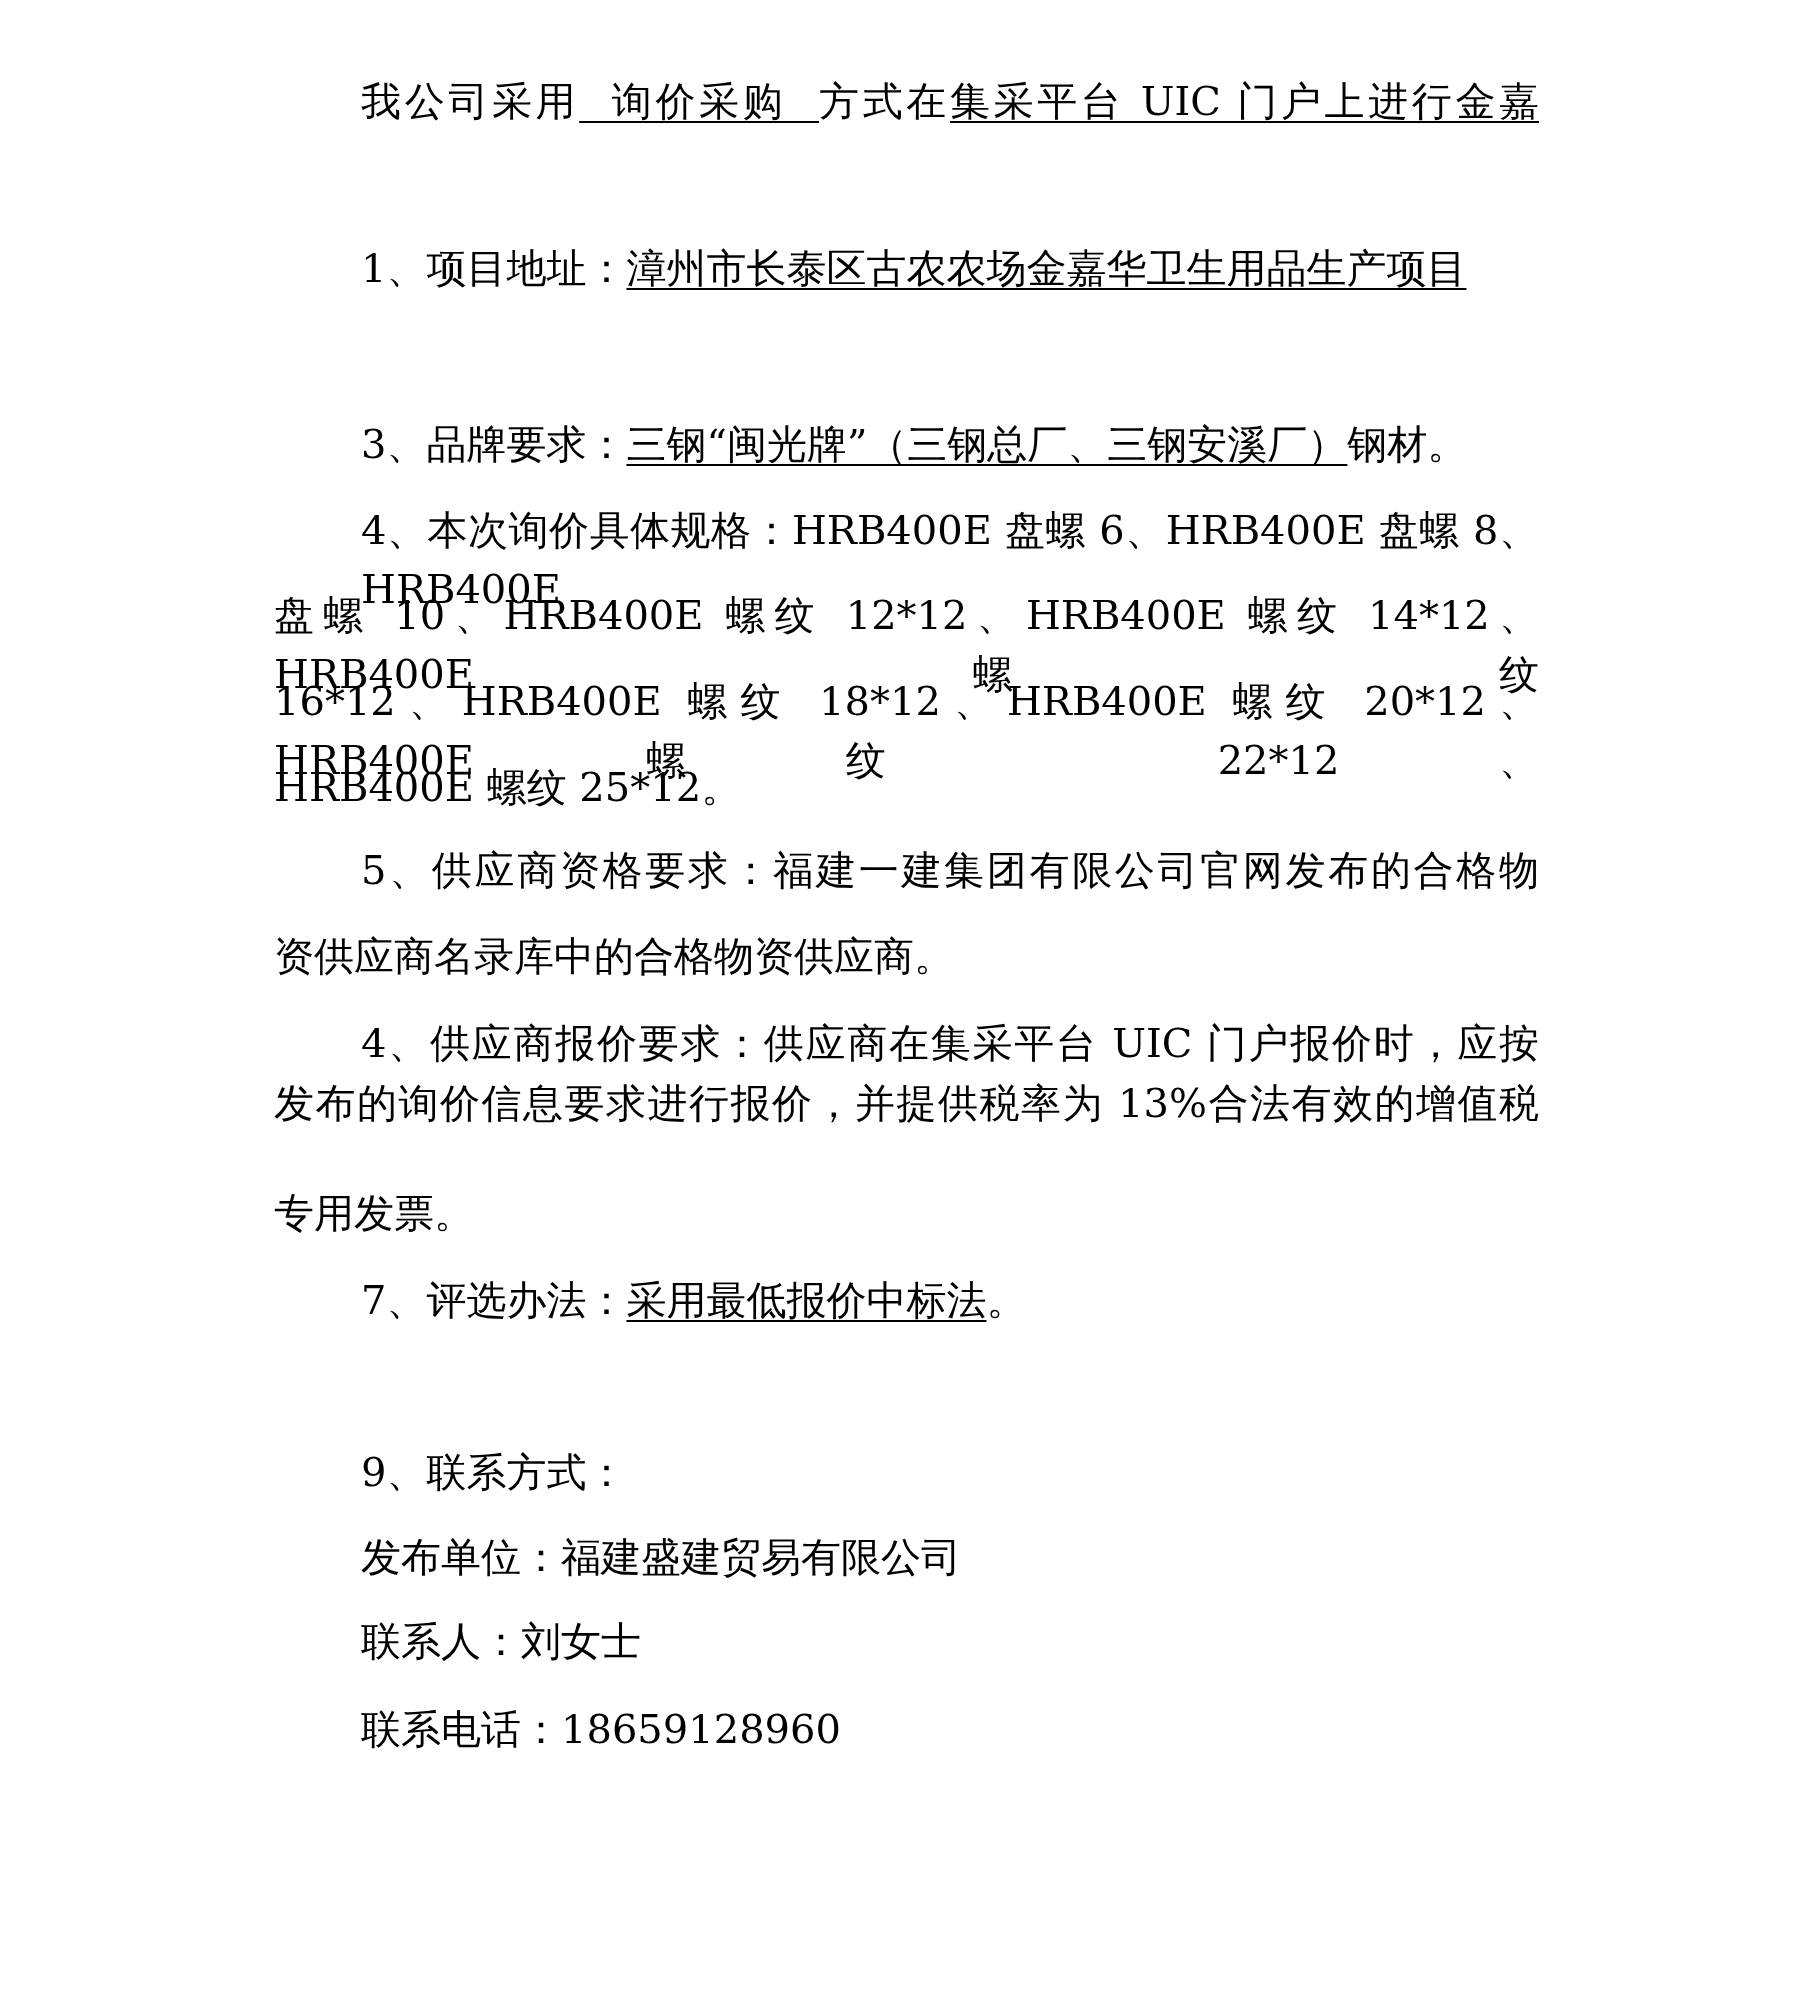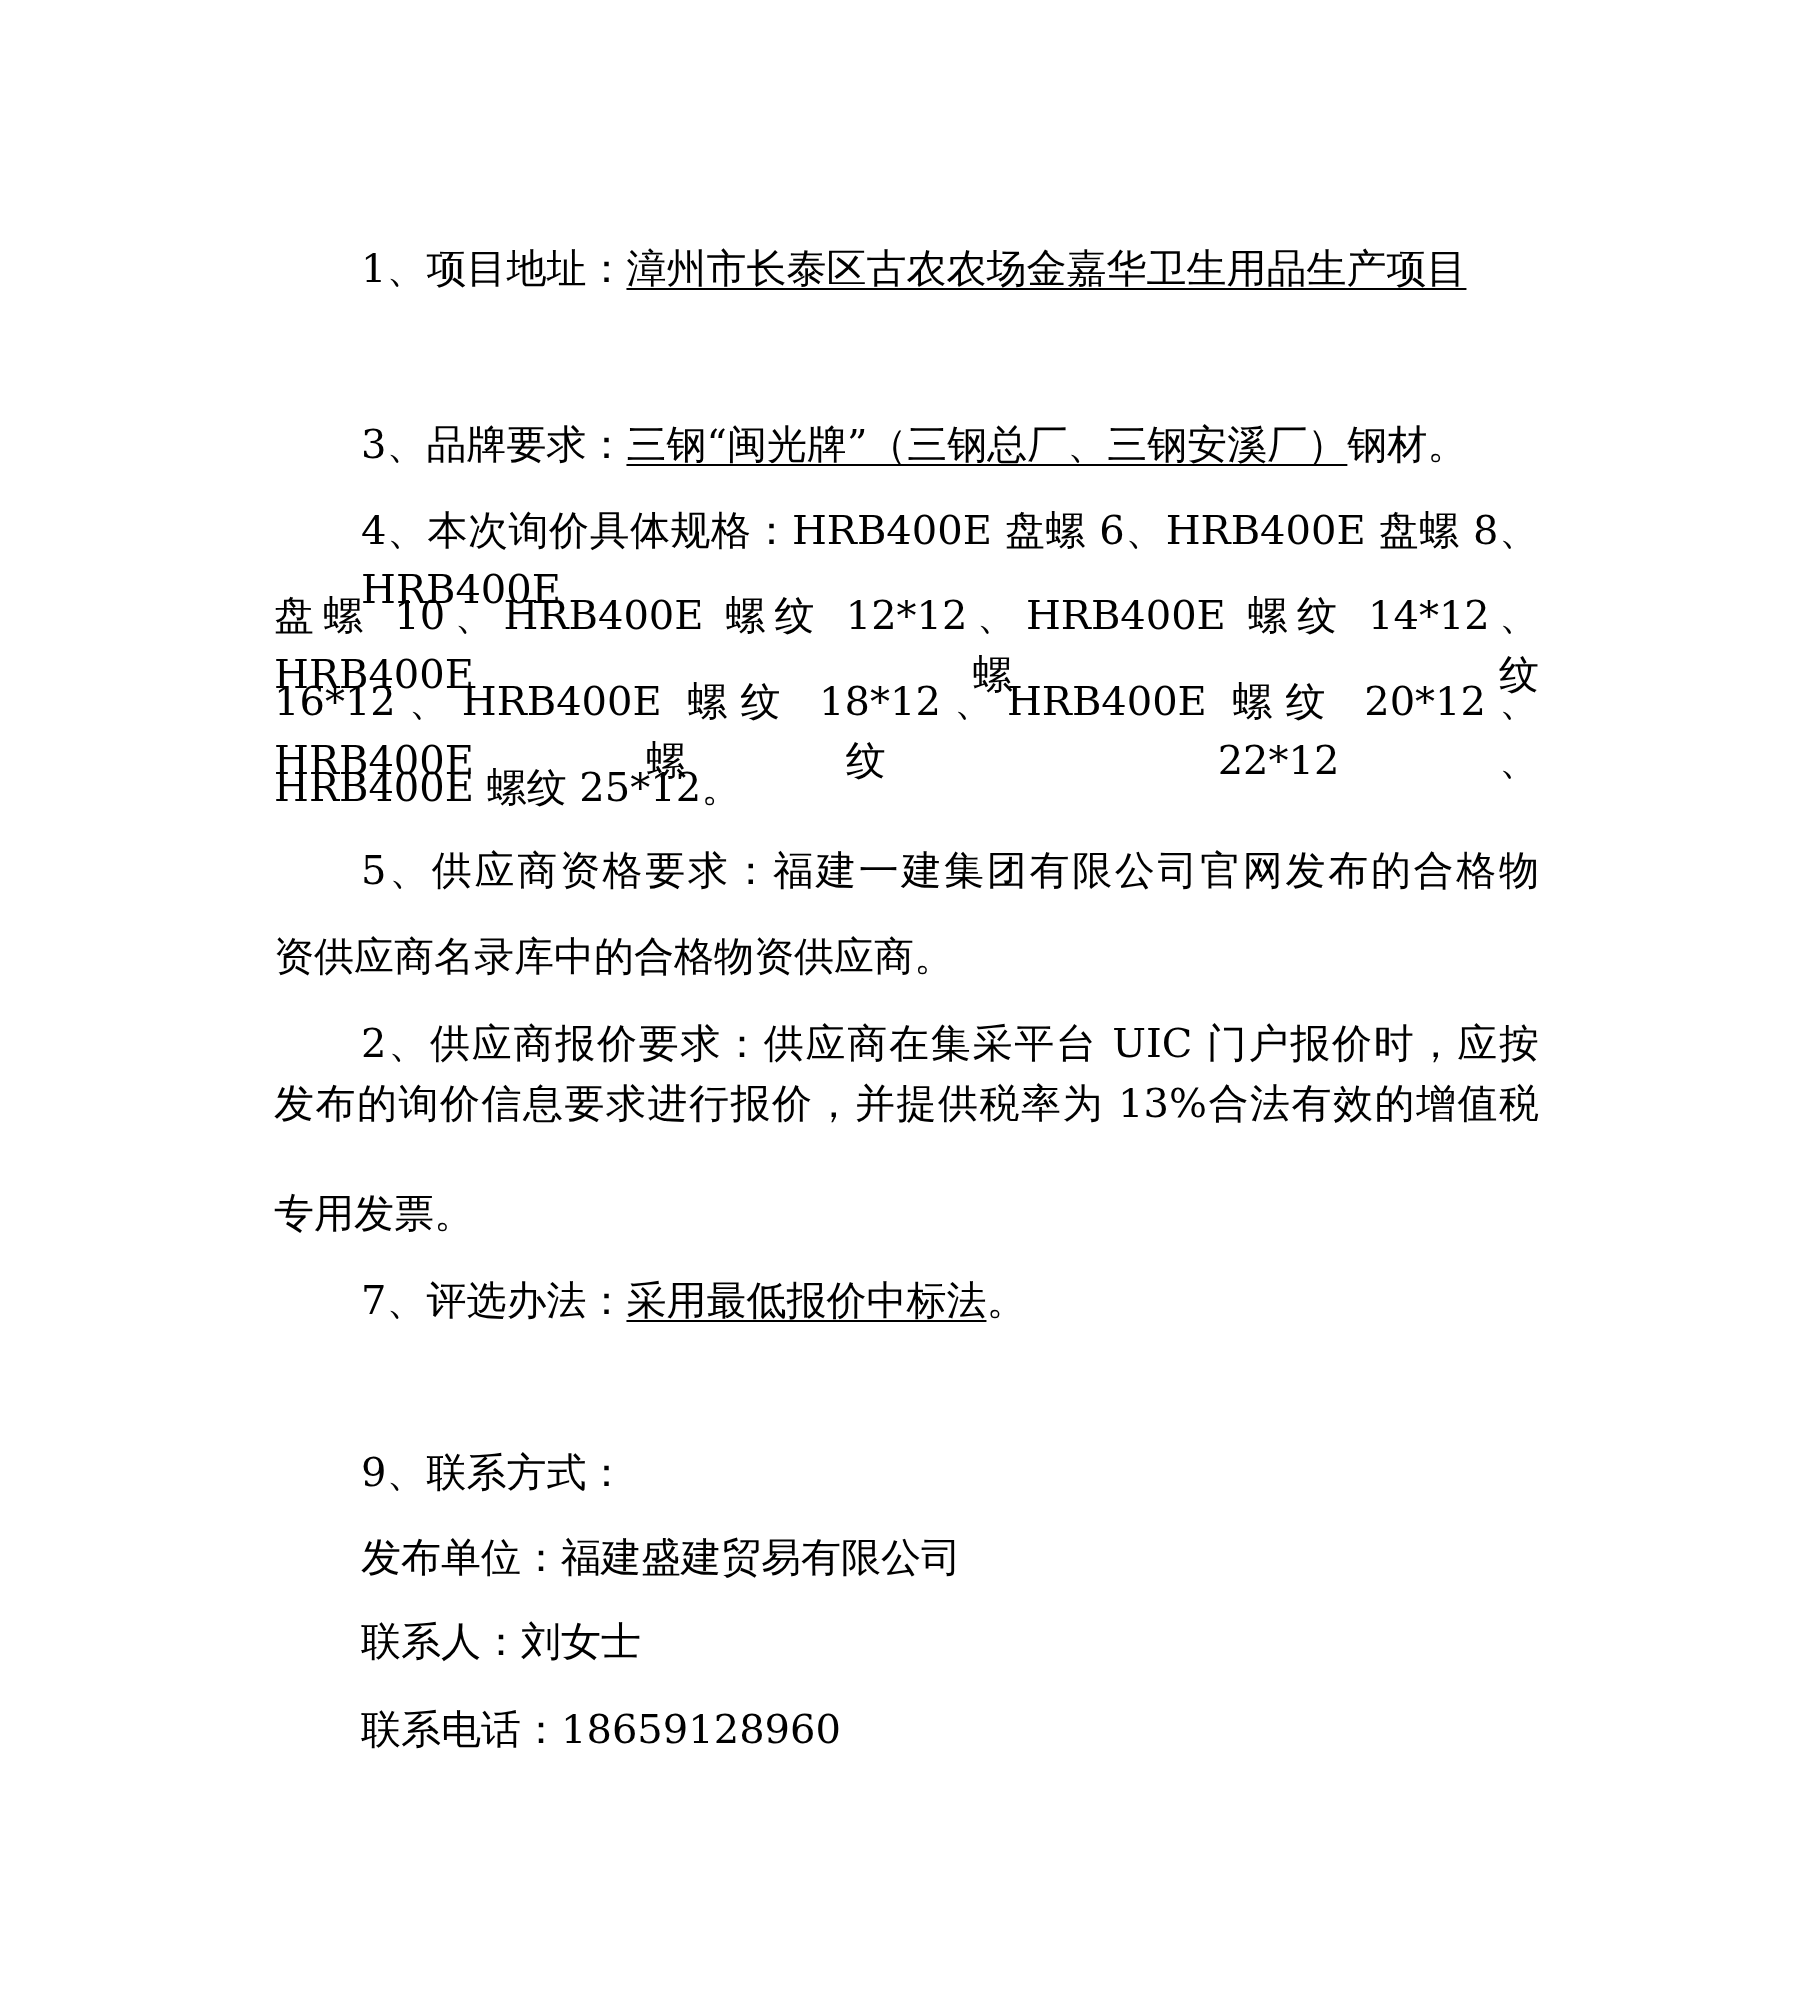--- a/index.html
+++ b/index.html
@@ -10,39 +10,42 @@
           font-size: 40px; line-height: 59px; white-space: nowrap; }
   .line.indent { left: 361px; width: 1178px; }
   .line.full { text-align: justify; text-align-last: justify; white-space: normal; }
   .u { text-decoration: underline; text-decoration-thickness: 2.2px; text-underline-offset: 5.9px; }
 </style>
 </head>
 <body>
 
 <div class="page">
 
+  <div class="line indent full" style="top:72px">
+    <span>我公司采用</span><span class="u" style="white-space:pre">  询价采购  </span><span>方式在</span><span class="u">集采平台 UIC 门户上进行金嘉</span>
+  </div>
 
   <div class="line indent" style="top:239px">
     <span>1、项目地址：</span><span class="u">漳州市长泰区古农农场金嘉华卫生用品生产项目</span>
   </div>
 
 
   <div class="line indent" style="top:415px">
     <span>3、品牌要求：</span><span class="u">三钢“闽光牌”（三钢总厂、三钢安溪厂）</span><span>钢材。</span>
   </div>
 
   <div class="line indent full" style="top:501px">4、本次询价具体规格：HRB400E 盘螺 6、HRB400E 盘螺 8、HRB400E</div>
   <div class="line full" style="top:586px">盘螺 10、HRB400E 螺纹 12*12、HRB400E 螺纹 14*12、HRB400E 螺纹</div>
   <div class="line full" style="top:672px">16*12、HRB400E 螺纹 18*12、HRB400E 螺纹 20*12、HRB400E 螺纹 22*12、</div>
   <div class="line" style="top:758px">HRB400E 螺纹 25*12。</div>
 
   <div class="line indent full" style="top:841px">5、供应商资格要求：福建一建集团有限公司官网发布的合格物</div>
   <div class="line" style="top:927px">资供应商名录库中的合格物资供应商。</div>
 
-  <div class="line indent full" style="top:1014px">2、供应商报价要求：供应商在集采平台 UIC 门户报价时，应按</div>
+  <div class="line indent full" style="top:1014px">4、供应商报价要求：供应商在集采平台 UIC 门户报价时，应按</div>
   <div class="line full" style="top:1074px">发布的询价信息要求进行报价，并提供税率为 13%合法有效的增值税</div>
   <div class="line" style="top:1184px">专用发票。</div>
 
   <div class="line indent" style="top:1271px">
     <span>7、评选办法：</span><span class="u">采用最低报价中标法</span><span>。</span>
   </div>
 
 
   <div class="line indent" style="top:1443px">9、联系方式：</div>
 

